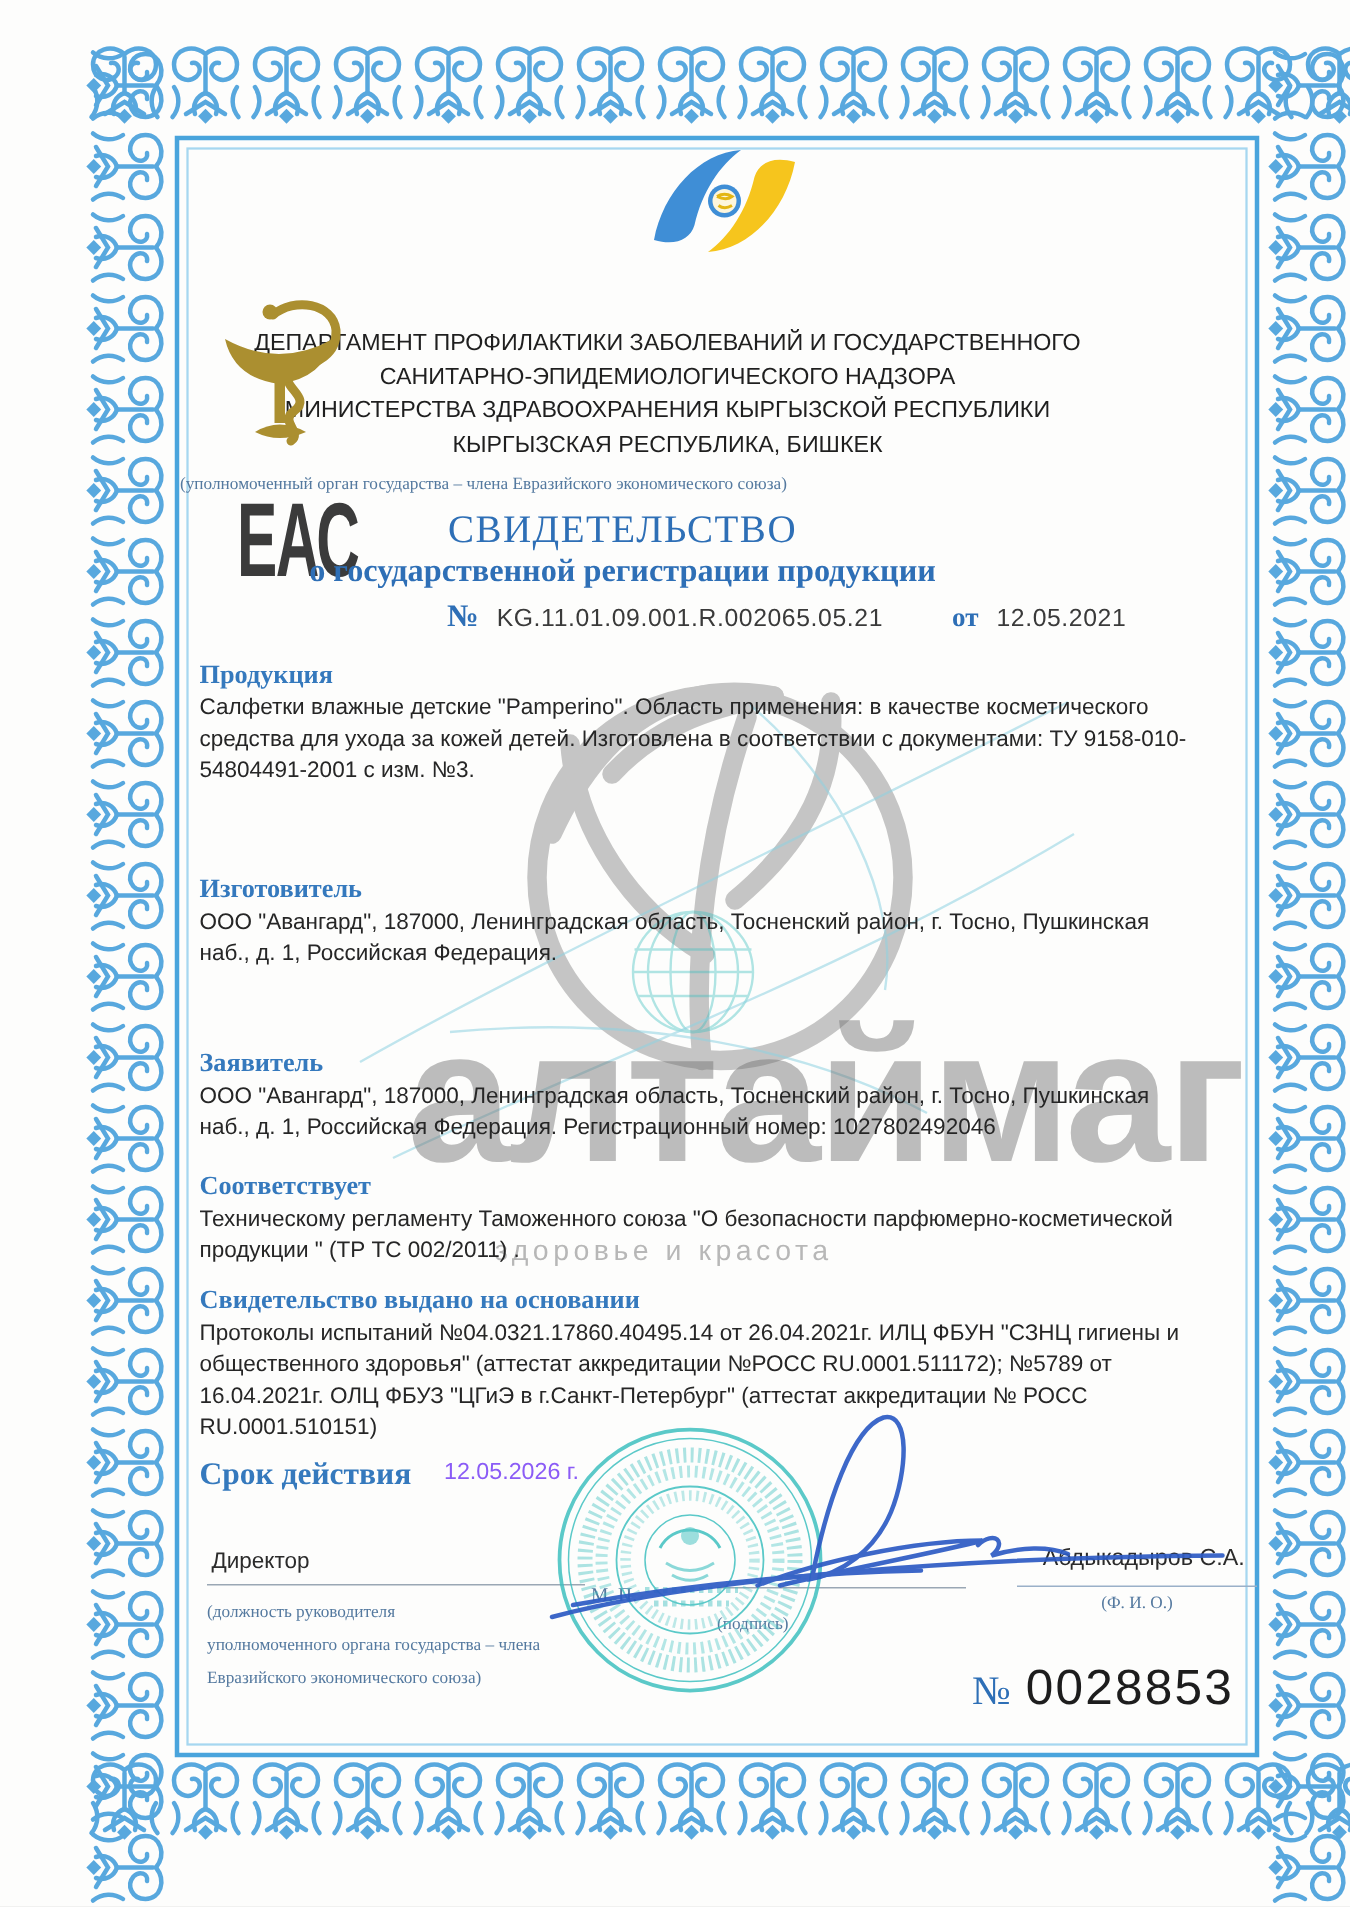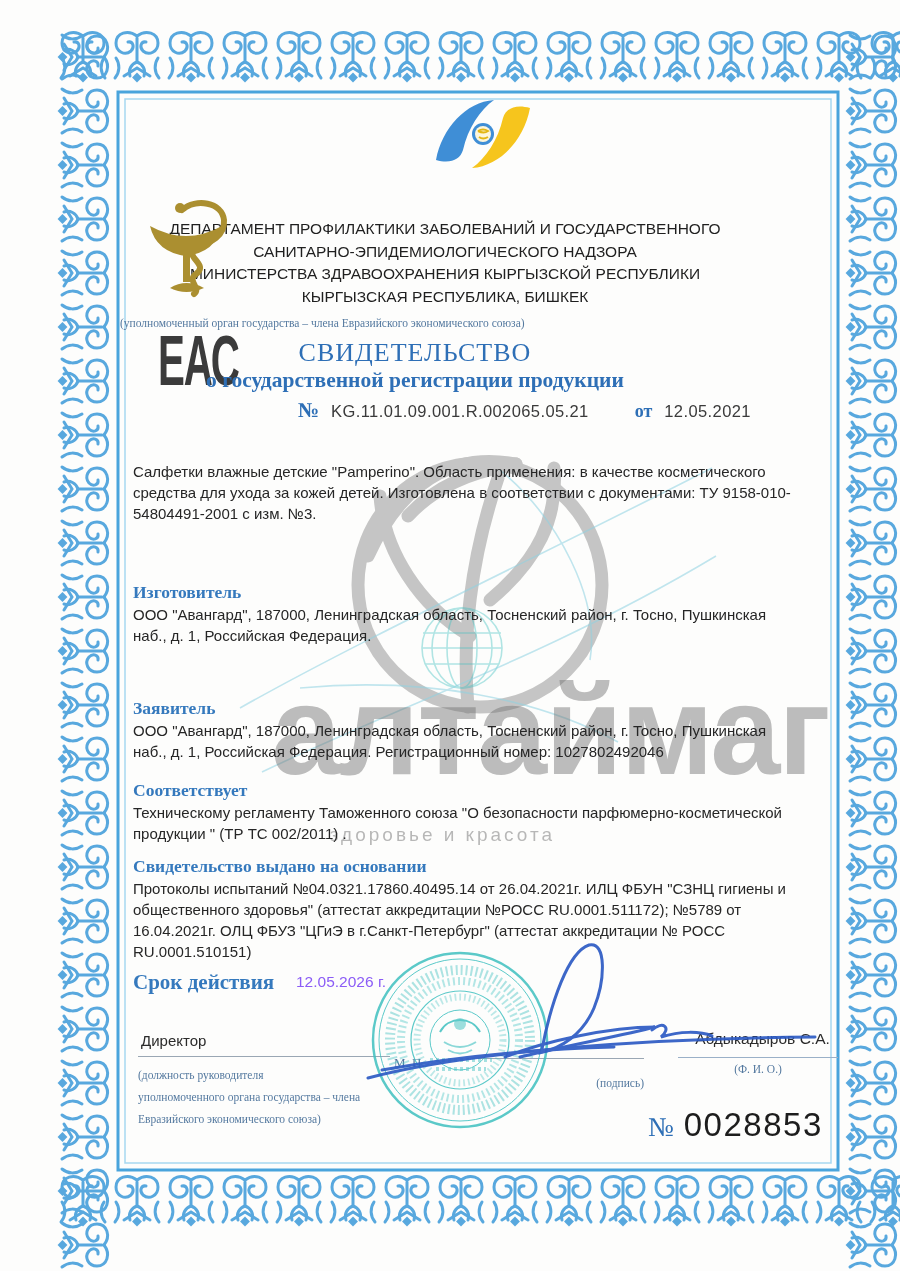--- a/index.html
+++ b/index.html
@@ -56,21 +56,21 @@
   .validity-label{left:133px;top:970px;font-family:"Liberation Serif",serif;font-weight:bold;font-size:21px;color:#3579bd;}
   .validity-value{left:296px;top:973px;font-size:15.5px;color:#8b5cf6;}
 
   .director-label{left:141px;top:1032px;font-size:15px;}
   .hr-line{border-top:1.5px solid #9aa7b4;height:0;}
   .director-line{left:138px;top:1056px;width:252px;}
   .note-lines{left:138px;top:1064px;width:300px;font-family:"Liberation Serif",serif;
     font-size:11.5px;line-height:22px;color:#54799f;}
   .stamp-label{left:394px;top:1055px;font-family:"Liberation Serif",serif;font-size:13px;color:#54799f;}
   .sign-line{left:478px;top:1058px;width:166px;}
-  .sign-caption{left:478px;top:1077px;width:166px;text-align:right;
+  .sign-caption{left:478px;top:1077px;width:166px;text-align:left;
     font-family:"Liberation Serif",serif;font-size:11.5px;color:#54799f;}
   .signer-name{left:680px;top:1030px;width:165px;text-align:center;font-size:15.5px;}
   .name-line{left:678px;top:1057px;width:160px;border-top-color:#9ab0c8;}
   .name-caption{left:678px;top:1063px;width:160px;text-align:center;
     font-family:"Liberation Serif",serif;font-size:11.5px;color:#54799f;}
   .serial{left:648px;top:1108px;display:flex;align-items:flex-end;gap:10px;}
   .serial-label{font-family:"Liberation Serif",serif;font-size:27px;color:#2e6fb6;line-height:1;}
   .serial-number{font-size:33px;color:#1d1d1d;letter-spacing:1.5px;line-height:1;}
 
   .wm-brand{
@@ -246,20 +246,21 @@
   <div class="abs layer3 doc-title">СВИДЕТЕЛЬСТВО</div>
   <div class="abs layer3 doc-subtitle">о государственной регистрации продукции</div>
 
   <div class="abs layer3 num-row">
     <span class="num-label">№</span>
     <span class="num-value">KG.11.01.09.001.R.002065.05.21</span>
     <span class="date-label">от</span>
     <span class="date-value">12.05.2021</span>
   </div>
 
+  <div class="abs layer3 sec-title" style="top:439px">Продукция</div>
   <div class="abs layer3 sec-body" style="top:461px">Салфетки влажные детские "Pamperino". Область применения: в качестве косметического средства для ухода за кожей детей. Изготовлена в соответствии с документами: ТУ 9158-010-54804491-2001 с изм. №3.</div>
 
   <div class="abs layer3 sec-title" style="top:582px">Изготовитель</div>
   <div class="abs layer3 sec-body" style="top:604px">ООО "Авангард", 187000, Ленинградская область, Тосненский район, г. Тосно, Пушкинская наб., д. 1, Российская Федерация.</div>
 
   <div class="abs layer3 sec-title" style="top:698px">Заявитель</div>
   <div class="abs layer3 sec-body" style="top:720px">ООО "Авангард", 187000, Ленинградская область, Тосненский район, г. Тосно, Пушкинская наб., д. 1, Российская Федерация. Регистрационный номер: 1027802492046</div>
 
   <div class="abs layer3 sec-title" style="top:780px">Соответствует</div>
   <div class="abs layer3 sec-body" style="top:802px">Техническому регламенту Таможенного союза "О безопасности парфюмерно-косметической продукции " (ТР ТС 002/2011) .</div>

